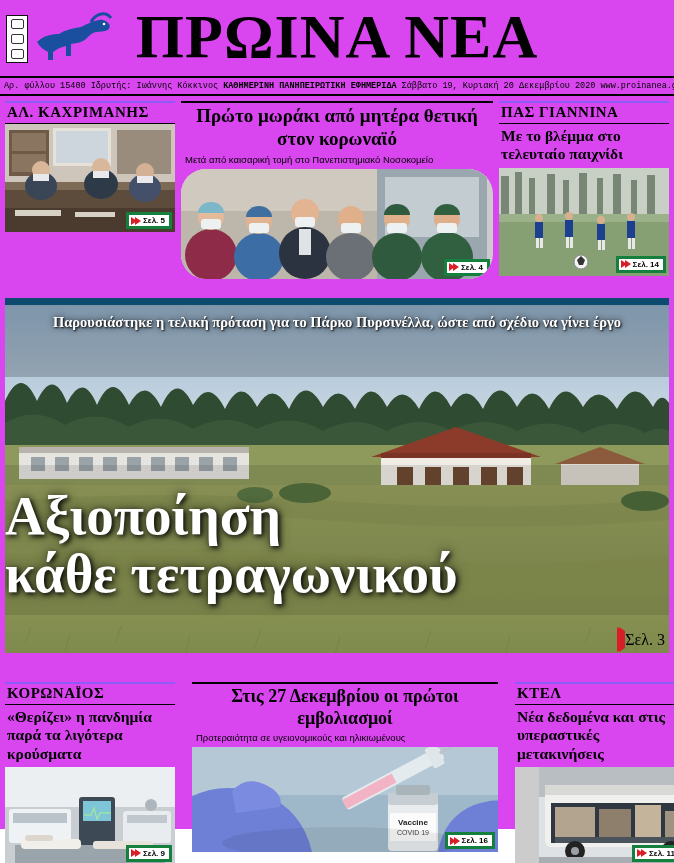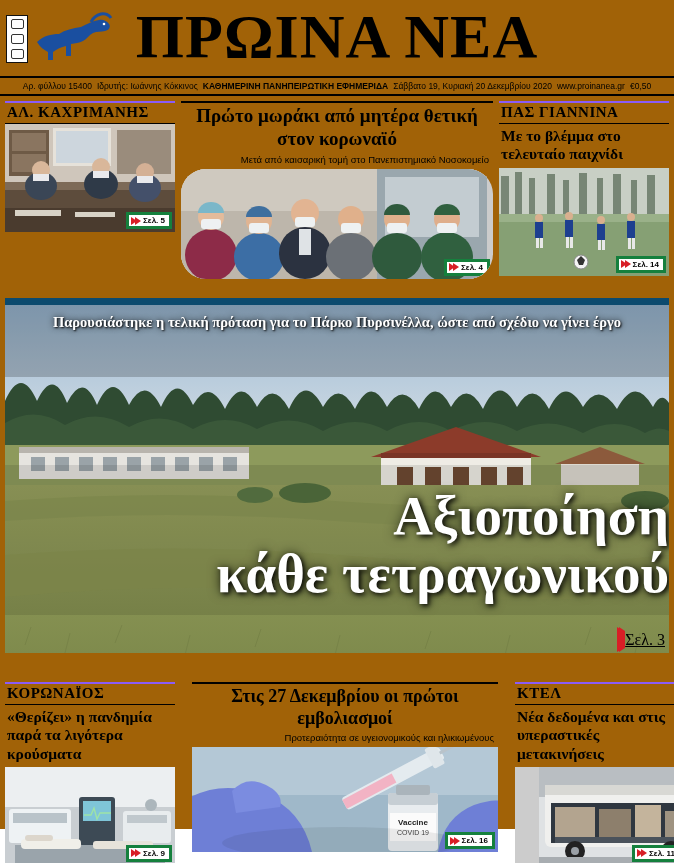--- a/index.html
+++ b/index.html
@@ -4,21 +4,21 @@
 <style>
   * { box-sizing: border-box; }
   html, body { margin:0; padding:0; }
   body {
     width: 674px; height: 863px;
     background: #ffffff;
     font-family: "Liberation Serif", serif;
     color: #000;
     overflow: hidden;
   }
-  .page { width: 674px; height: 829px; position: relative; background:#a16207; }
+  .page { width: 674px; height: 829px; position: relative; background:#d946ef; }
 
   
   .masthead {
     position: relative;
     height: 78px;
     border-bottom: 2px solid #000;
     display: flex;
     align-items: center;
     justify-content: center;
   }
@@ -45,25 +45,24 @@
     font-family: "Liberation Serif", serif;
     font-weight: bold;
     font-size: 62px;
     letter-spacing: 1px;
     line-height: 1;
     margin: 0;
     padding-bottom: 4px;
   }
   .infobar {
     height: 18px;
-    font-family: Liberation Sans, sans-serif;
+    font-family: Liberation Mono, monospace;
     font-size: 8.5px;
     display: flex;
     align-items: center;
-    justify-content: center;
     gap: 5px;
     border-bottom: 2px solid #000;
     white-space: nowrap;
     padding: 0 4px;
   }
   .infobar .b { font-weight: bold; }
 
   
   .top-row {
     display: flex;
@@ -92,21 +91,21 @@
   .headline-mid {
     font-weight: bold;
     font-size: 19px;
     line-height: 1.2;
     text-align: center;
     padding: 2px 4px 3px 4px;
   }
   .subhead-mid {
     font-family: "Liberation Sans", sans-serif;
     font-size: 9.5px;
-    text-align: right;
+    text-align: left;
     padding: 0 4px 4px 4px;
   }
   .mid-rule { border-top: 2px solid #000; }
 
   .photo { position: relative; overflow: hidden; background:#ccc; }
   .photo .pagetag {
     position: absolute; right: 3px; bottom: 3px;
     background: #fff;
     color: #000;
     font-family: "Liberation Sans", sans-serif;
@@ -145,21 +144,21 @@
     color: #fff;
     font-weight: bold;
     font-size: 14.5px;
     line-height: 1.35;
     text-shadow: 0 0 6px rgba(0,0,0,.85), 1px 1px 2px rgba(0,0,0,.9);
     padding: 0 40px;
   }
   .feature-title {
     position: absolute;
     left: 0; right: 0; top: 182px;
-    text-align: right;
+    text-align: left;
     color: #fff;
     font-weight: bold;
     font-size: 55px;
     line-height: 1.05;
     text-shadow: 2px 2px 5px rgba(0,0,0,.9), 0 0 12px rgba(0,0,0,.7);
   }
 
   
   .bottom-row {
     display: flex;
@@ -432,21 +431,21 @@
 
         <rect x="0" y="0" width="664" height="72" fill="#000" opacity=".20"></rect>
         <rect x="0" y="160" width="664" height="150" fill="#000" opacity=".10"></rect>
       </svg>
 
       <div class="feature-kicker">Παρουσιάστηκε η τελική πρόταση για το Πάρκο Πυρσινέλλα, ώστε από σχέδιο να γίνει έργο</div>
       <div class="feature-title">
         <div>Αξιοποίηση</div>
         <div>κάθε τετραγωνικού</div>
       </div>
-      <div class="pagetag" style="position:absolute;right:4px;bottom:4px;text-decoration:underline;">
+      <div class="pagetag" style="position:absolute;right:4px;bottom:4px;">
         <span class="tri"></span>
         <span class="tri2"></span>
         <span>Σελ. 3</span>
       </div>
     </div>
   </div>
 
   <div class="bottom-row">
 
     <div class="col-left">

